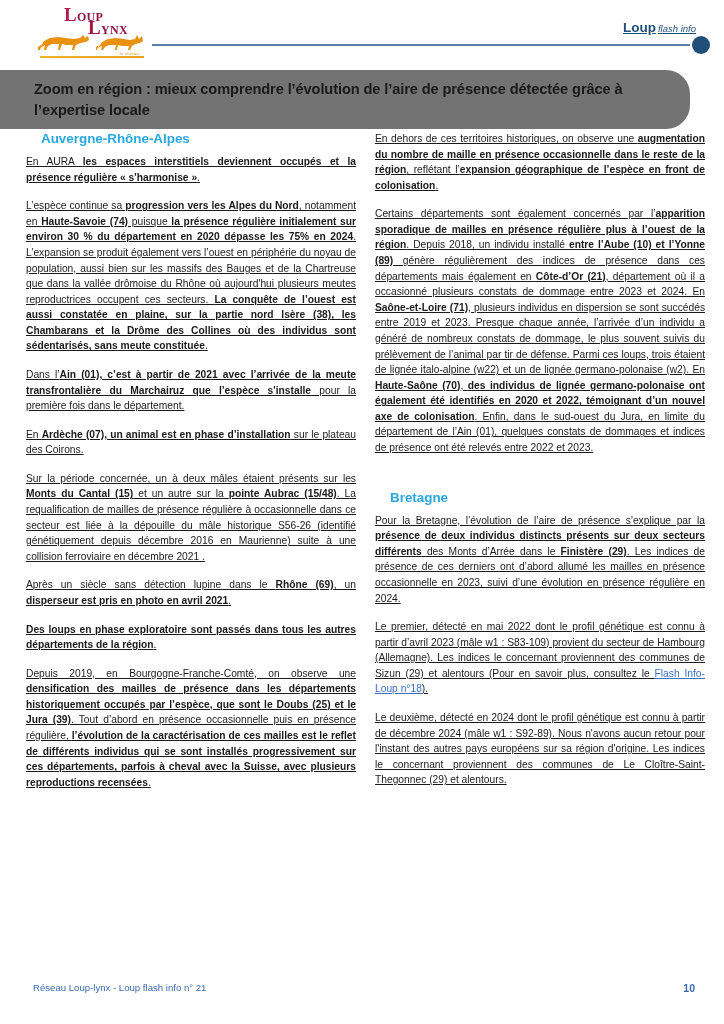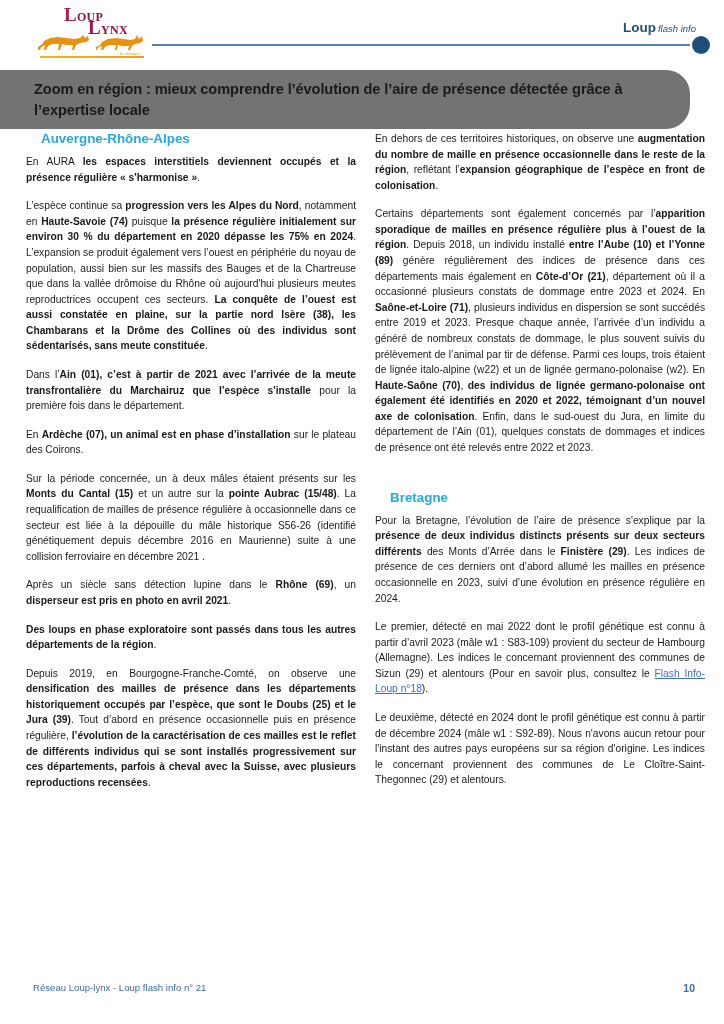--- a/index.html
+++ b/index.html
@@ -76,20 +76,21 @@
     color: #d4941c;
     letter-spacing: 0.2px;
   }
   .brand-right {
     position: absolute;
     right: 28px;
     top: 20px;
     font-size: 13px;
     color: #1f4e79;
     white-space: nowrap;
+    text-decoration: underline;
   }
   .brand-right .b1 {
     font-weight: bold;
     color: #1f4e79;
     font-size: 13.5px;
   }
   .brand-right .b2 {
     font-style: italic;
     font-size: 9.5px;
     color: #1f4e79;
@@ -161,20 +162,21 @@
   h2.section.spaced {
     margin-top: 19px;
   }
   p.body {
     margin: 0 0 13px 0;
     font-size: 10.25px;
     line-height: 1.52;
     color: #1a1a1a;
     text-align: justify;
     hyphens: none;
+    text-decoration: underline;
   }
   b { font-weight: bold; }
   a.inline-link {
     color: #3d6fc4;
     text-decoration: underline;
   }
 
   
   .footer {
     position: absolute;

